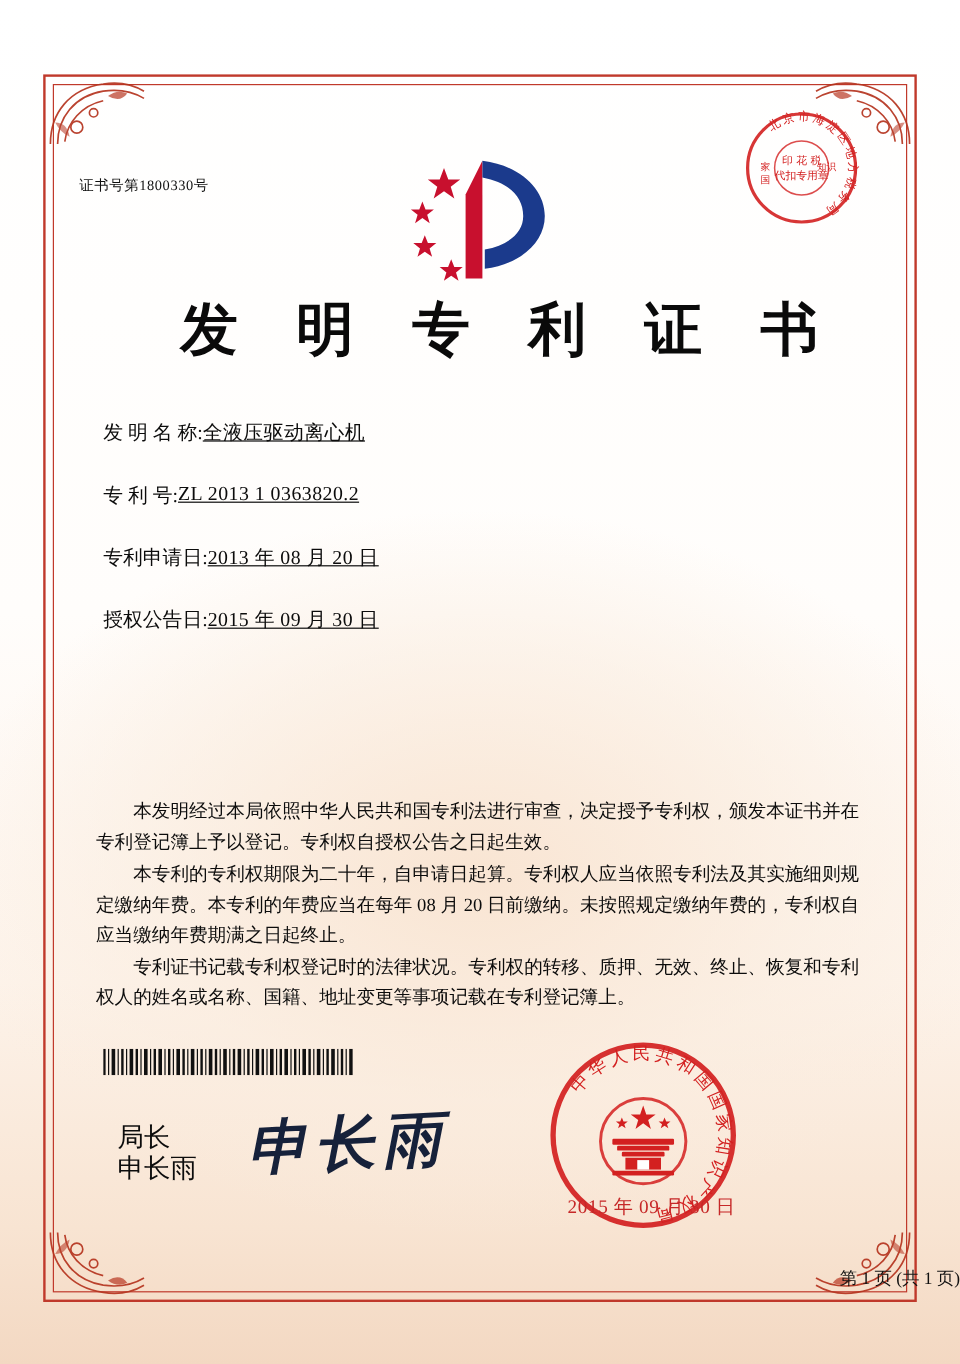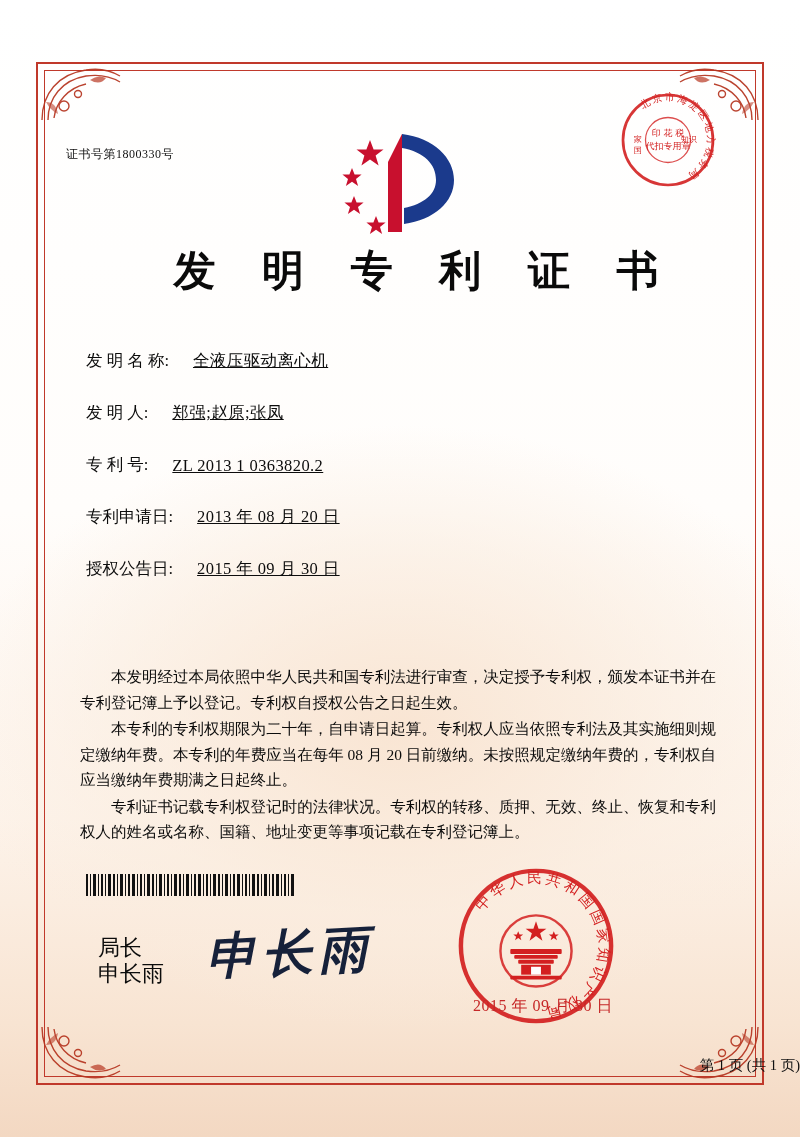--- a/index.html
+++ b/index.html
@@ -74,44 +74,43 @@
     width: 108px;
     height: 108px;
   }
   .red-seal-top svg { width: 100%; height: 100%; display: block; }
 
   .doc-title {
     position: absolute;
     left: 0; right: 0;
     top: 243px;
     text-align: center;
-    font-size: 42px;
+    font-size: 48px;
     font-weight: 700;
     letter-spacing: 16px;
     text-indent: 16px;
     color: #0a0a0a;
     font-family: "DejaVu Serif", "Liberation Serif", serif;
     margin-left: 32px;
   }
 
   
   .fields {
     position: absolute;
     left: 86px;
     top: 350px;
     width: 620px;
     font-size: 16.5px;
     color: #0c0c0c;
   }
   .field-row {
     display: flex;
-    align-items: flex-end;
+    align-items: flex-start;
     margin-bottom: 30px;
     white-space: nowrap;
-    gap: 24px;
   }
   .field-label {
     flex: 0 0 auto;
   }
   .field-value {
     flex: 0 0 auto;
     letter-spacing: .4px;
     text-decoration: underline;
   }
 
@@ -279,24 +278,20 @@
       <text x="92" y="62" font-size="9" fill="#d32020" font-family="'DejaVu Serif',serif" text-anchor="end">知识</text>
     </svg>
   </div>
 
   <div class="doc-title">发 明 专 利 证 书</div>
 
   <div class="fields">
     <div class="field-row">
       <span class="field-label">发 明 名 称:</span>
       <span class="field-value">全液压驱动离心机</span>
-    </div>
-    <div class="field-row">
-      <span class="field-label">发 明 人:</span>
-      <span class="field-value">郑强;赵原;张凤</span>
     </div>
     <div class="field-row">
       <span class="field-label">专 利 号:</span>
       <span class="field-value">ZL 2013 1 0363820.2</span>
     </div>
     <div class="field-row">
       <span class="field-label">专利申请日:</span>
       <span class="field-value">2013 年 08 月 20 日</span>
     </div>
     <div class="field-row">

